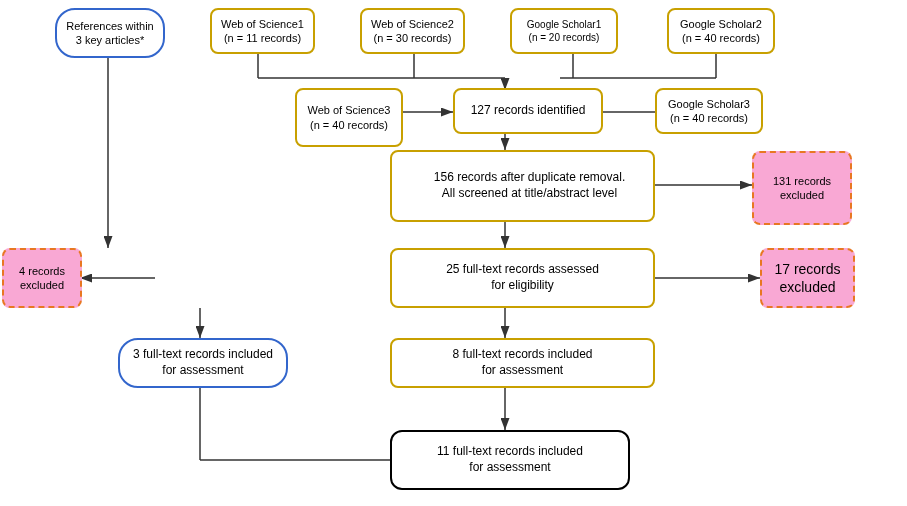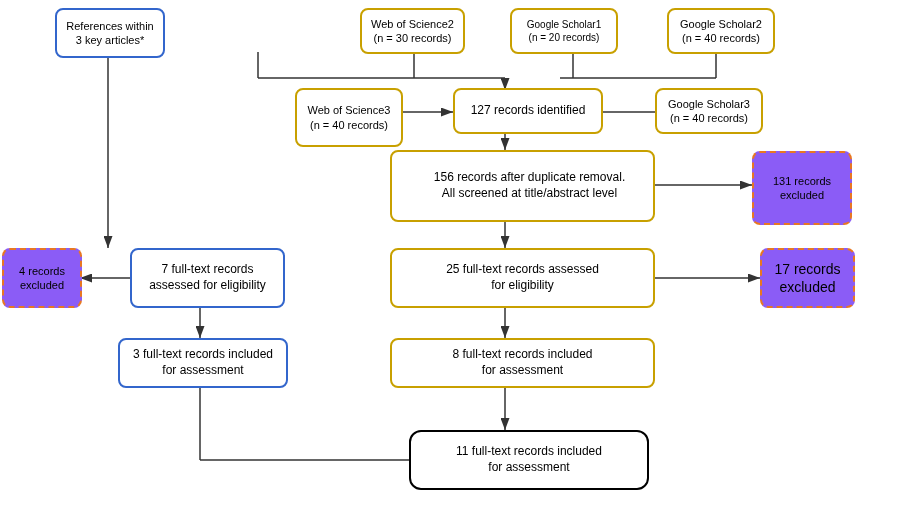--- a/index.html
+++ b/index.html
@@ -26,34 +26,33 @@
       line-height: 1.3;
       padding: 4px 6px;
     }
     .box-gold {
       border: 2px solid #C8A000;
       border-radius: 8px;
       background: #fff;
     }
     .box-blue {
       border: 2px solid #3366CC;
-      border-radius: 8px;
+      border-radius: 20px;
       background: #fff;
       color: #000;
     }
     .box-black {
       border: 2px solid #000;
       border-radius: 12px;
       background: #fff;
-      margin-left: 19px;
     }
     .box-dashed-orange {
       border: 2px dashed #E87722;
       border-radius: 8px;
-      background: #8b5cf6;
+      background: #f9a8d4;
     }
     
     .arrows-svg {
       position: absolute;
       top: 0;
       left: 0;
       width: 907px;
       height: 506px;
       pointer-events: none;
     }
@@ -105,20 +104,23 @@
     <line x1="200" y1="460" x2="453" y2="460" stroke="#333" stroke-width="1.5" marker-end="url(#arrowhead)"></line>
 
     <line x1="505" y1="385" x2="505" y2="430" stroke="#333" stroke-width="1.5" marker-end="url(#arrowhead)"></line>
 
   </svg>
 
   <div class="box box-blue" style="left:55px; top:8px; width:110px; height:50px; font-size:11px;">
     <span>References within 3 key articles*</span>
   </div>
 
+  <div class="box box-gold" style="left:210px; top:8px; width:105px; height:46px; font-size:11px;">
+    <span>Web of Science1<br>(n = 11 records)</span>
+  </div>
 
   <div class="box box-gold" style="left:360px; top:8px; width:105px; height:46px; font-size:11px;">
     <span>Web of Science2<br>(n = 30 records)</span>
   </div>
 
   <div class="box box-gold" style="left:510px; top:8px; width:108px; height:46px; font-size:10px;">
     <span>Google Scholar1<br>(n = 20 records)</span>
   </div>
 
   <div class="box box-gold" style="left:667px; top:8px; width:108px; height:46px; font-size:11px;">
@@ -150,23 +152,20 @@
   </div>
 
   <div class="box box-dashed-orange" style="left:760px; top:248px; width:95px; height:60px; font-size:14px;">
     <span>17 records<br>excluded</span>
   </div>
 
   <div class="box box-gold" style="left:390px; top:338px; width:265px; height:50px; font-size:12px;">
     <span>8 full-text records included<br>for assessment</span>
   </div>
 
-  <div class="box box-blue" style="left:130px; top:248px; width:155px; height:60px; font-size:12px;">
-    <span>7 full-text records<br>assessed for eligibility</span>
-  </div>
 
   <div class="box box-dashed-orange" style="left:2px; top:248px; width:80px; height:60px; font-size:11px;">
     <span>4 records<br>excluded</span>
   </div>
 
   <div class="box box-blue" style="left:118px; top:338px; width:170px; height:50px; font-size:12px;">
     <span>3 full-text records included<br>for assessment</span>
   </div>
 
   <div class="box box-black" style="left:390px; top:430px; width:240px; height:60px; font-size:12px;">

